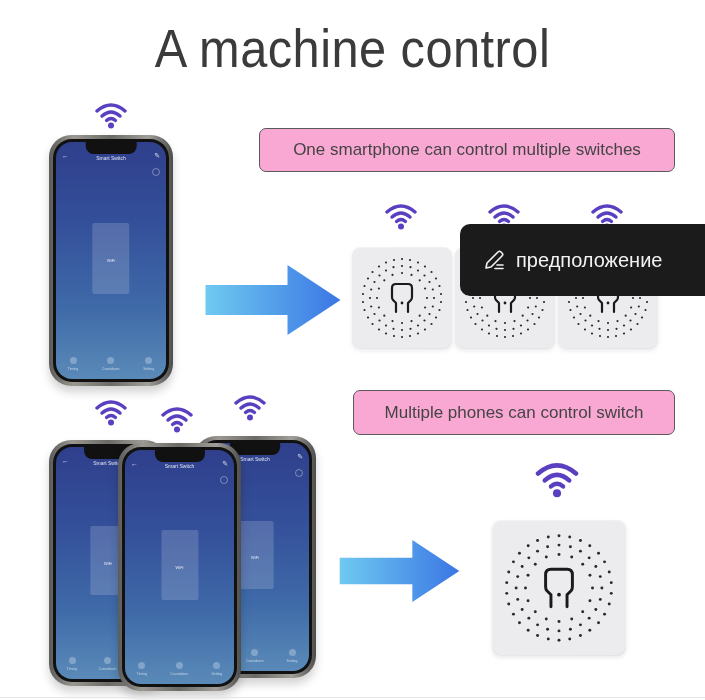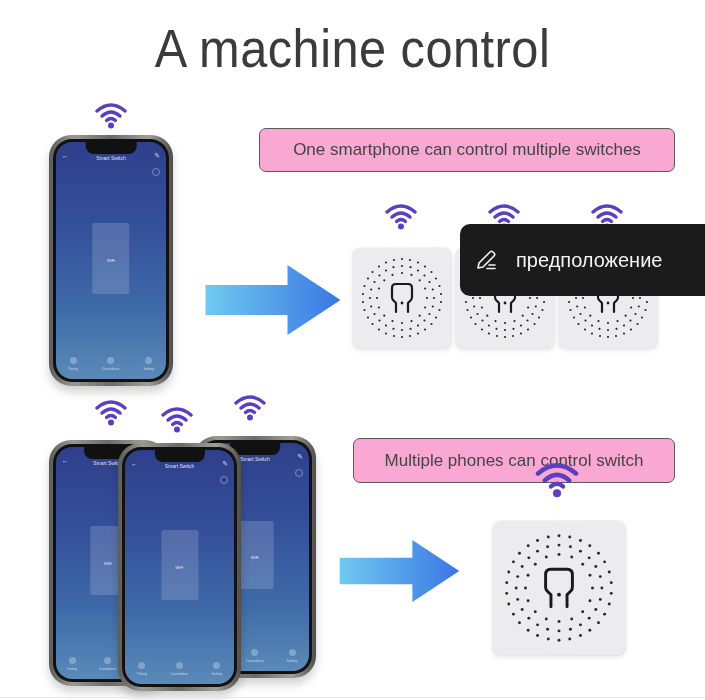--- a/index.html
+++ b/index.html
@@ -72,22 +72,22 @@
   .arrow { }
   
   .device {
     background: linear-gradient(160deg,#f4f4f6,#e4e4e8);
     border-radius: 8px; box-shadow: 0 2px 4px rgba(0,0,0,0.08);
   }
   
   .tooltip {
     left: 460px; top: 224px; width: 245px; height: 72px;
     background: #1b1b1b; border-radius: 10px 0 0 10px;
-    display: flex; align-items: center; padding-left: 14px; box-sizing: border-box;
-    color: #f2f2f2; font-size: 20px; gap: 18px;
+    display: flex; align-items: center; padding-left: 22px; box-sizing: border-box;
+    color: #f2f2f2; font-size: 20px; gap: 10px;
   }
   .bottom-line { left: 0; top: 697px; width: 705px; height: 1px; background: #e6e6e6; }
 </style>
 </head>
 <body>
 
 <svg width="0" height="0" style="position:absolute">
   <defs>
     <linearGradient id="arrowGrad" x1="0" y1="0" x2="1" y2="0">
       <stop offset="0" stop-color="#6fcaf0"></stop>
@@ -249,21 +249,21 @@
 
 <div class="abs tooltip">
   <svg width="24" height="24" viewBox="0 0 24 24">
     <path d="M4 20 L5 15 L16 4 Q17.5 2.5 19 4 L20 5 Q21.5 6.5 20 8 L9 19 Z" stroke="#f2f2f2" stroke-width="1.6" fill="none" stroke-linejoin="round"></path>
     <line x1="13" y1="20.5" x2="21" y2="20.5" stroke="#f2f2f2" stroke-width="1.6" stroke-linecap="round"></line>
     <line x1="15" y1="17" x2="21" y2="17" stroke="#f2f2f2" stroke-width="1.6" stroke-linecap="round"></line>
   </svg>
   <span>предположение</span>
 </div>
 
-<div class="abs label-box" style="left:353px; top:390px; width:322px; height:45px;margin-top:48px;">Multiple phones can control switch</div>
+<div class="abs label-box" style="left:353px; top:390px; width:322px; height:45px;">Multiple phones can control switch</div>
 
 <svg class="abs wifi" style="left:94px; top:398px;">
     <use href="#wifi-sym"></use>
   </svg>
 <svg class="abs wifi" style="left:160px; top:405px;">
     <use href="#wifi-sym"></use>
   </svg>
 <svg class="abs wifi" style="left:233px; top:393px;">
     <use href="#wifi-sym"></use>
   </svg>

